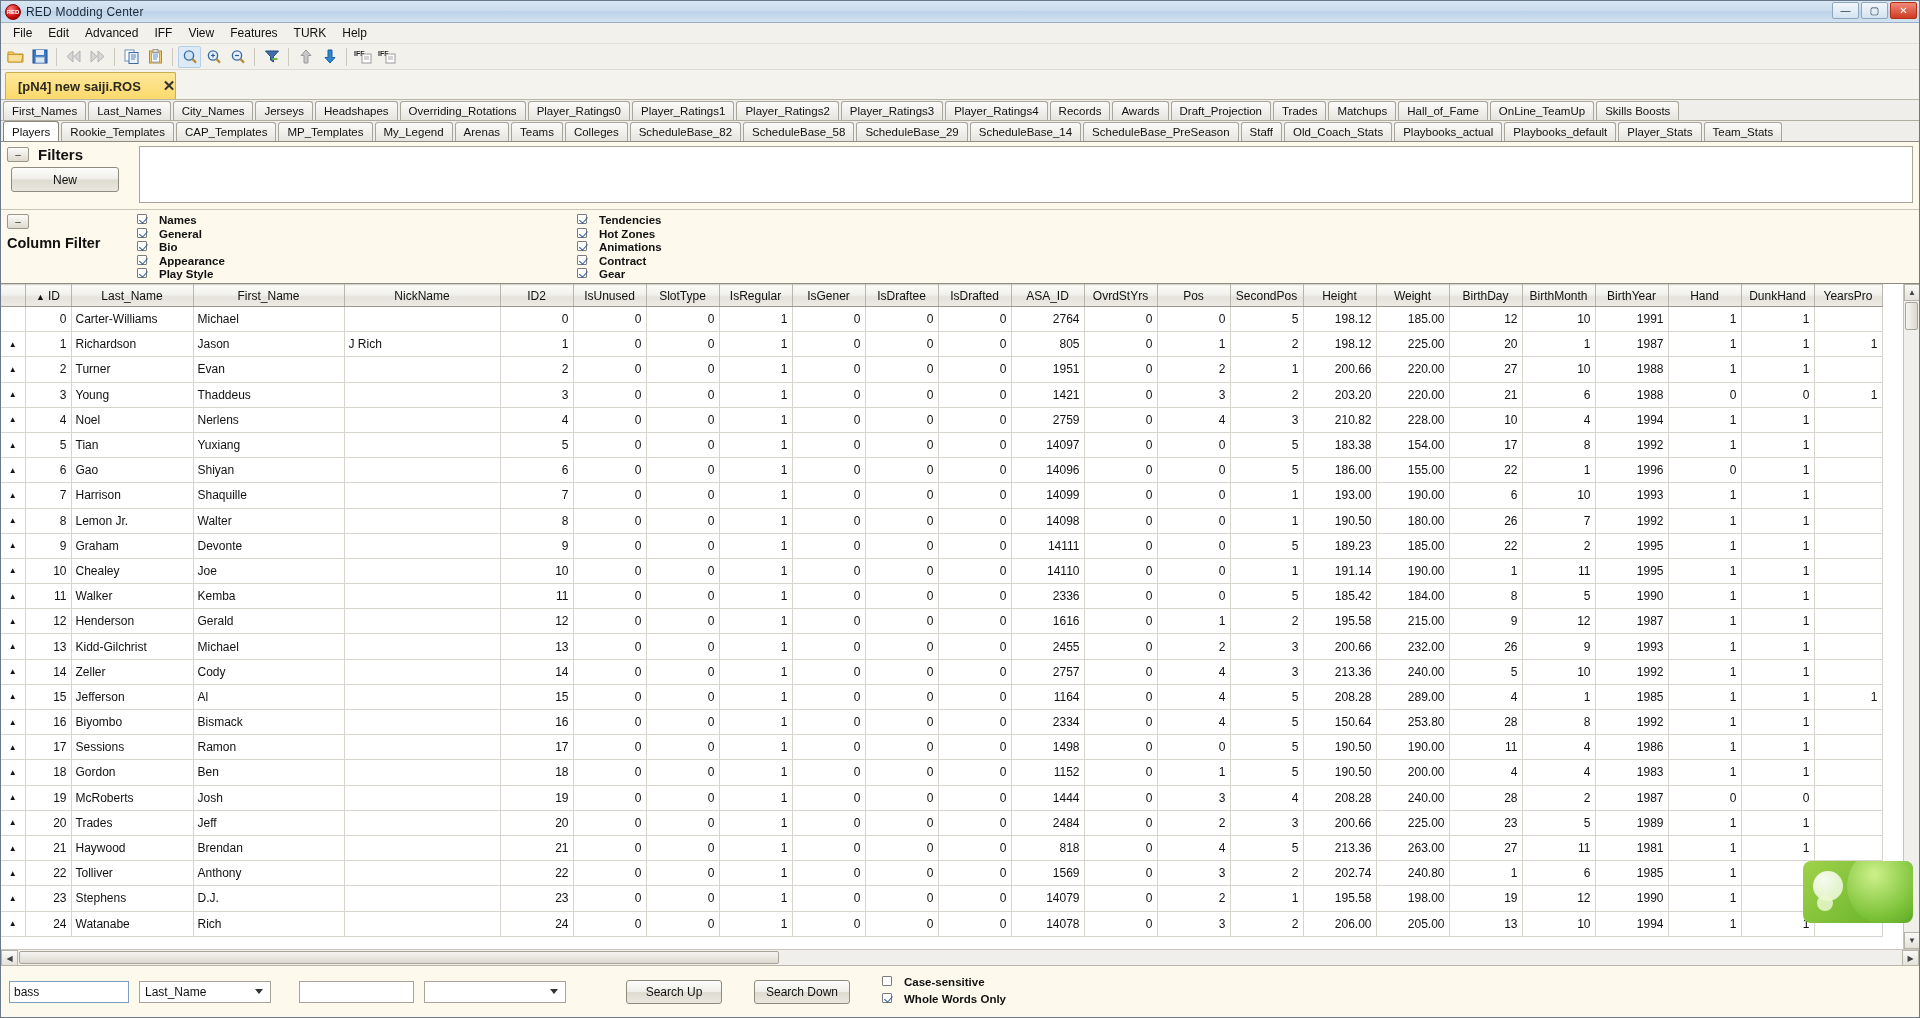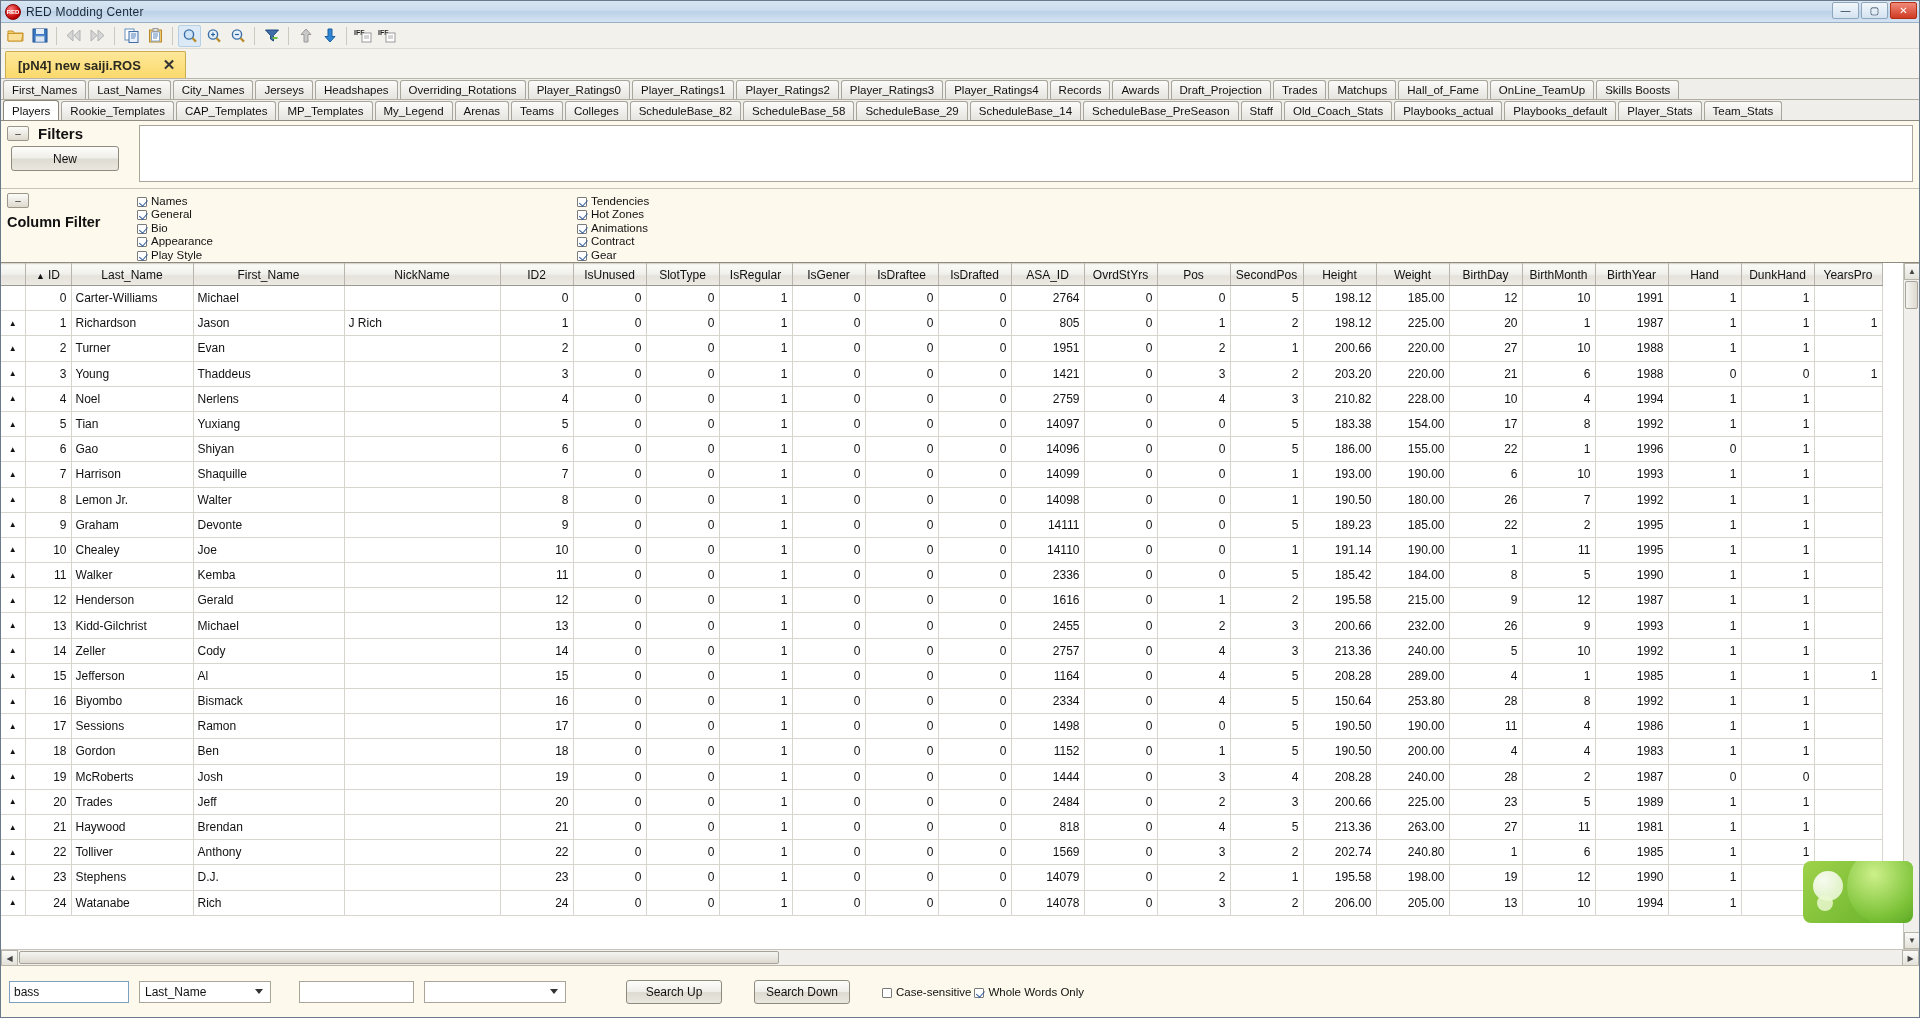--- a/index.html
+++ b/index.html
@@ -54,21 +54,21 @@
   .tbsep { width:1px; height:18px; background:#ccc8bd; margin:0 4px; }
   .tb svg { display:block; }
 
   
   .filetabrow { height: 30px; min-height: 30px; background:#f4f3ee; display:flex; align-items:flex-end;
                 border-bottom:1px solid #b9b5a8; padding-left:4px; }
   .filetab {
     height: 27px; display:flex; align-items:center; gap:22px;
     background: linear-gradient(to bottom,#fde79a,#fbd96b);
     border:1px solid #c9ad4e; border-bottom:none; border-radius:2px 2px 0 0;
-    padding: 0 10px 0 12px; font-weight: bold; font-size: 13px; color:#2a2a20;
+    padding: 0 0 0 12px; font-weight: bold; font-size: 13px; color:#2a2a20;
   }
   .filetab .x { font-weight: bold; font-size: 15px; color:#333; cursor:pointer; }
 
   
   .tabrow { display:flex; align-items:flex-end; background:#f0eeea; padding: 2px 0 0 2px; gap:2px;
             height:21px; min-height:21px; border-bottom:1px solid #b0aca0; }
   .tabrow2 { border-bottom:1px solid #8f8b80; }
   .tab {
     height: 19px; display:flex; align-items:center; justify-content:center;
     padding: 0 8px; font-size: 11.5px; color:#111;
@@ -92,21 +92,21 @@
      display:flex; align-items:center; justify-content:center; }
   .filters-list { flex:1; margin:4px 6px 6px 2px; background:#fff; border:1px solid #a9a598; }
 
   .colfilter-panel { display:flex; background:#fdf9ec; border-bottom:1px solid #8f8b80; height: 74px; }
   .cf-left { width: 136px; min-width:136px; padding: 4px 6px; }
   .cf-title { font-weight:bold; font-size:14.5px; color:#111; margin-top:6px; }
   .cf-cols { flex:1; display:flex; padding-top: 4px; }
   .cf-col { display:flex; flex-direction:column; gap:0px; }
   .cf-col.c1 { width: 440px; }
   .cf-col.c2 { width: 440px; }
-  .cbrow { display:flex; align-items:flex-end; gap:4px; height:13.6px; font-size:11.5px; color:#111; }
+  .cbrow { display:flex; align-items:flex-start; gap:12px; height:13.6px; font-size:11.5px; color:#111;font-weight:bold; }
   .cb { width:10px; height:10px; border:1px solid #7b7b7b; background:#fff; position:relative; border-radius:1px; flex:0 0 auto;}
   .cb.on::after { content:""; position:absolute; left:2.5px; top:0px; width:3.5px; height:7px;
       border:solid #2c5aa0; border-width:0 1.6px 1.6px 0; transform:rotate(42deg); }
 
   
   .gridwrap { flex:1; display:flex; flex-direction:column; background:#fff; overflow:hidden; position:relative; }
   .gridscroll { flex:1; overflow:hidden; position:relative; }
   table.grid { border-collapse: collapse; table-layout: fixed; font-size: 12px; }
   table.grid th {
     height: 22px; padding: 0 4px;
@@ -153,38 +153,48 @@
   .sinput { height: 22px; border:1px solid #7e9fc0; background:#fff; font-size:12px; padding:2px 4px;
             display:flex; align-items:center; color:#111; }
   .sinput.plain { border:1px solid #a9a598; }
   .scombo { height: 22px; border:1px solid #a9a598; background:#fff; display:flex; align-items:center;
             padding-left:5px; font-size:12px; color:#111; position:relative; }
   .scombo .arrow { position:absolute; right:2px; top:1px; width:18px; height:18px;
       display:flex; align-items:center; justify-content:center; font-size:8px; color:#333; }
   .sbtn { height:24px; width:96px; font-size:12px; color:#111; display:flex; align-items:center; justify-content:center;
      background: linear-gradient(to bottom,#fdfdfc 0%,#efeee9 48%,#dedbd1 52%,#e9e7df 100%);
      border:1px solid #8e8a7d; border-radius:3px; }
-  .schecks { display:flex; gap:3px; margin-left:4px; }
+  .schecks { display:flex; flex-direction:column; gap:3px; margin-left:4px; }
   .caret { display:inline-block; width:0;height:0;border-left:4px solid transparent;border-right:4px solid transparent;border-top:5px solid #333;}
 </style>
 </head>
 <body>
 
 <div id="app">
 
   <div class="titlebar">
     <div class="app-icon">RED</div>
     <div class="title">RED Modding Center</div>
     <div class="win-btns">
       <div class="win-btn">—</div>
       <div class="win-btn">▢</div>
       <div class="win-btn close">✕</div>
     </div>
   </div>
 
+  <div class="menubar" id="menubar">
+      <div class="mi">File</div>
+      <div class="mi">Edit</div>
+      <div class="mi">Advanced</div>
+      <div class="mi">IFF</div>
+      <div class="mi">View</div>
+      <div class="mi">Features</div>
+      <div class="mi">TURK</div>
+      <div class="mi">Help</div>
+    </div>
 
   <div class="toolbar">
     <div class="tb" title="Open">
       <svg width="17" height="15">
           <path d="M1 3h5l1.4 2H16v8H1z" fill="#f6cd6a" stroke="#c9972c"></path>
           <path d="M1 5.5h15L14.5 13H1z" fill="#fbe09a" stroke="#c9972c"></path>
         </svg>
     </div>
     <div class="tb" title="Save">
       <svg width="16" height="15">

